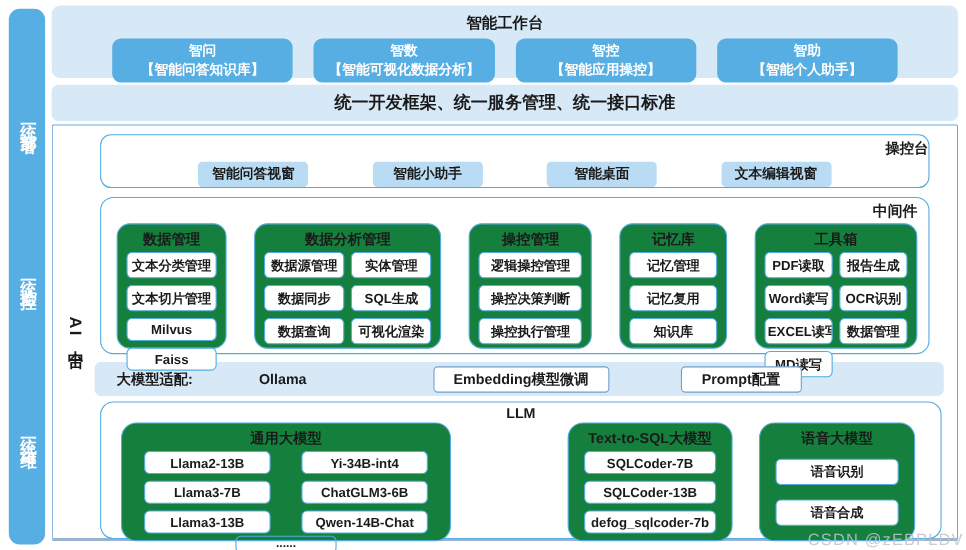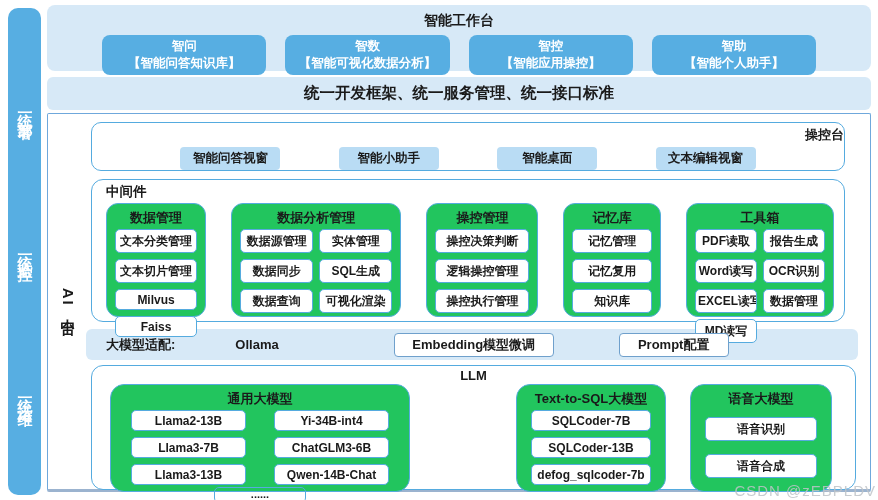--- a/index.html
+++ b/index.html
@@ -27,29 +27,29 @@
   .ai-label{position:absolute;left:10px;top:50%;transform:translateY(-62%);writing-mode:vertical-rl;text-orientation:mixed;font-weight:bold;font-size:15px;letter-spacing:2px}
 
   
   .console{margin:8px 25px 0 43px;height:49px;border:1.5px solid #55ABDF;border-radius:10px;padding-top:3px}
   .console-title{text-align:right;font-weight:bold;font-size:13px}
   .chips{display:flex;justify-content:space-evenly;padding:3px 30px 0}
   .chip{background:#B9DCF4;border-radius:4px;font-weight:bold;font-size:12.5px;padding:3px 12px;min-width:100px;text-align:center;white-space:nowrap}
 
   
   .middleware{margin:8px 25px 0 43px;height:143px;border:1.5px solid #55ABDF;border-radius:12px;padding:3px 10px 8px 14px}
-  .mw-title{text-align:left;font-weight:bold;font-size:13.5px}
+  .mw-title{text-align:right;font-weight:bold;font-size:13.5px}
   .mw-groups{display:flex;gap:25px;height:114px;margin-top:2px}
   .mw-groups .group:nth-child(1){flex:96 0 0}
   .mw-groups .group:nth-child(2){flex:178 0 0}
   .mw-groups .group:nth-child(3){flex:110 0 0}
   .mw-groups .group:nth-child(4){flex:93 0 0}
   .mw-groups .group:nth-child(5){flex:152 0 0}
 
-  .group{border:1.5px solid #55ABDF;border-radius:12px;padding:3px 8px 6px;display:flex;flex-direction:column;min-width:0;background:#22c55e}
+  .group{border:1.5px solid #55ABDF;border-radius:12px;padding:3px 8px 6px;display:flex;flex-direction:column;min-width:0;background:#15803d}
   .group-title{text-align:center;font-weight:bold;font-size:13px;padding:2px 0 2px;white-space:nowrap}
   .group-items{flex:1;display:grid;gap:6px;align-content:space-evenly}
   .cols-1{grid-template-columns:1fr}
   .cols-2{grid-template-columns:1fr 1fr}
   .gitem{border:1px solid #55ABDF;border-radius:5px;background:#fff;font-weight:bold;font-size:12px;text-align:center;padding:2.5px 2px;white-space:nowrap;overflow:hidden}
 
   
   .adapter{margin:7px 12px 0 38px;height:31px;background:#D7E9F7;border-radius:6px;display:flex;align-items:center;font-size:13px;font-weight:bold}
   .adapter-label{margin-left:20px;white-space:nowrap}
   .adapter-plain{margin-left:60px;white-space:nowrap}
@@ -139,22 +139,22 @@
               <div class="gitem">实体管理</div>
               <div class="gitem">数据同步</div>
               <div class="gitem">SQL生成</div>
               <div class="gitem">数据查询</div>
               <div class="gitem">可视化渲染</div>
             </div>
           </div>
           <div class="group">
             <div class="group-title">操控管理</div>
             <div class="group-items cols-1">
+              <div class="gitem">逻辑操控管理</div>
               <div class="gitem">操控决策判断</div>
-              <div class="gitem">逻辑操控管理</div>
               <div class="gitem">操控执行管理</div>
             </div>
           </div>
           <div class="group">
             <div class="group-title">记忆库</div>
             <div class="group-items cols-1">
               <div class="gitem">记忆管理</div>
               <div class="gitem">记忆复用</div>
               <div class="gitem">知识库</div>
             </div>

